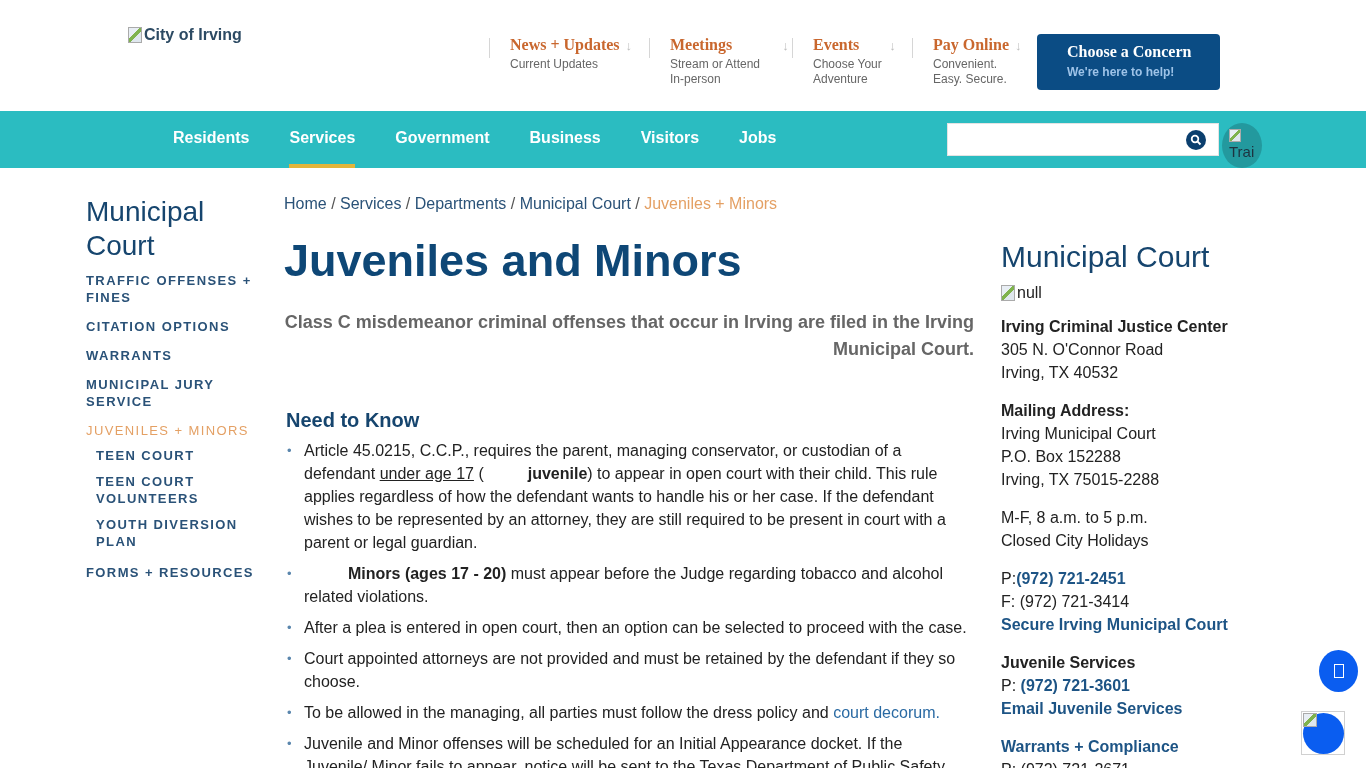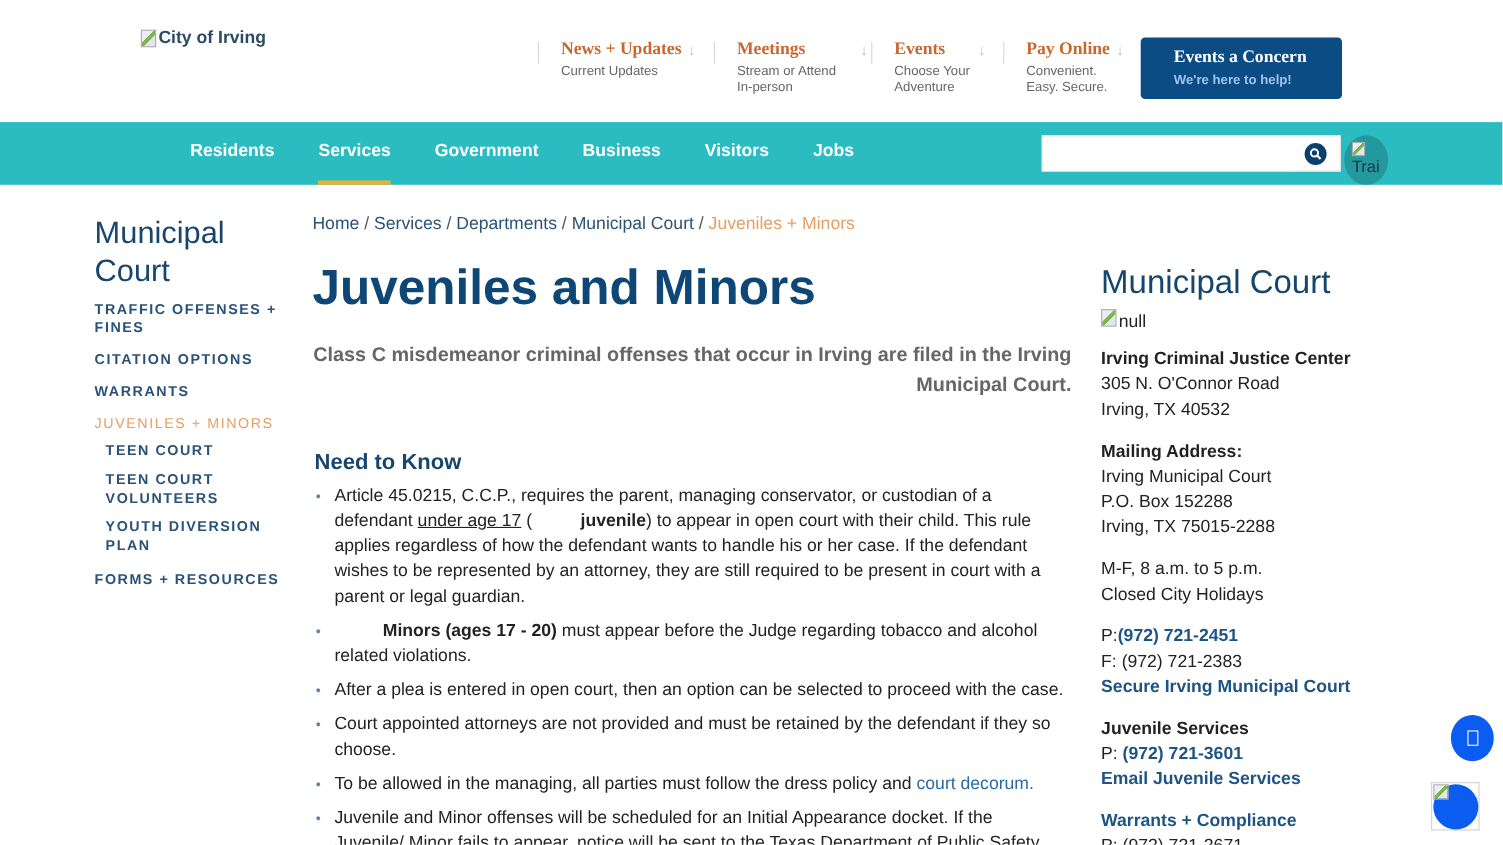--- a/index.html
+++ b/index.html
@@ -58,21 +58,21 @@
   .bullets { list-style: none; margin-top: 6px; width: 684px; }
   .bullets li { position: relative; padding-left: 20px; font-size: 16px; line-height: 23px; color: #222; margin-bottom: 8px; }
   .bullets li::before { content: "•"; position: absolute; left: 3px; top: 0; color: #5a86ad; font-size: 13px; }
   .bullets li .u { text-decoration: underline; }
   .bullets li b { font-weight: bold; padding-left: 44px; }
   .bullets li a { color: #2a6aa3; text-decoration: none; cursor: pointer; }
 
   
   .aside { position: absolute; left: 1001px; top: 239px; width: 260px; font-size: 16px; line-height: 23px; color: #222; }
   .aside-title { font-size: 30px; color: #16456e; line-height: 36px; }
-  .null-img { display: flex; align-items: flex-start; margin-top: 6px; }
+  .null-img { display: flex; align-items: center; margin-top: 6px; }
   .aside .block { margin-top: 11px; }
   .aside .bold { font-weight: bold; }
   .aside a { color: #1d5485; font-weight: bold; text-decoration: none; cursor: pointer; }
   .aside .gap { margin-top: 15px; }
 
   
   .float-1 { position: absolute; left: 1319px; top: 650px; width: 39px; height: 42px; border-radius: 50%; background: #0a5df0; display: flex; align-items: center; justify-content: center; cursor: pointer; }
   .float-1 .sq { width: 10px; height: 14px; border: 1.5px solid #fff; }
   .float-2 { position: absolute; left: 1301px; top: 711px; width: 44px; height: 44px; border: 1px solid #d0d0d0; cursor: pointer; }
   .float-2 .circ { position: absolute; left: 1px; top: 1px; width: 41px; height: 41px; border-radius: 50%; background: #0a5df0; }
@@ -120,21 +120,21 @@
         <div class="ql-title">
             <span>Pay Online</span>
             <span class="ql-arrow">↓</span>
           </div>
         <div class="ql-sub"><span>Convenient.</span><br><span>Easy. Secure.</span></div>
       </div>
     </div>
   </div>
 
   <div class="report-btn">
-    <div class="report-title">Events a Concern</div>
+    <div class="report-title">Choose a Concern</div>
     <div class="report-sub">We're here to help!</div>
   </div>
 </header>
 
 <nav class="nav-bar">
   <div class="nav-items">
     <div class="nav-item">Residents</div>
     <div class="nav-item active">Services</div>
     <div class="nav-item">Government</div>
     <div class="nav-item">Business</div>
@@ -155,20 +155,21 @@
     <span class="txt">Trai</span>
   </div>
 </nav>
 
 <aside class="sidebar">
   <div class="sidebar-title">Municipal Court</div>
   <div class="side-list">
     <div class="side-item">TRAFFIC OFFENSES + FINES</div>
     <div class="side-item">CITATION OPTIONS</div>
     <div class="side-item">WARRANTS</div>
+    <div class="side-item">MUNICIPAL JURY SERVICE</div>
     <div class="side-item active">JUVENILES + MINORS</div>
     <div class="side-item sub">TEEN COURT</div>
     <div class="side-item sub">TEEN COURT VOLUNTEERS</div>
     <div class="side-item sub">YOUTH DIVERSION PLAN</div>
     <div class="side-item last">FORMS + RESOURCES</div>
   </div>
 </aside>
 
 <main class="main">
   <div class="breadcrumb">
@@ -203,21 +204,21 @@
     <div>Irving Municipal Court</div>
     <div>P.O. Box 152288</div>
     <div>Irving, TX 75015-2288</div>
   </div>
   <div class="gap">
     <div>M-F, 8 a.m. to 5 p.m.</div>
     <div>Closed City Holidays</div>
   </div>
   <div class="gap">
     <div><span>P:</span><a>(972) 721-2451</a></div>
-    <div>F: (972) 721-2383</div>
+    <div>F: (972) 721-3414</div>
     <div><a>Secure Irving Municipal Court</a></div>
   </div>
   <div class="gap">
     <div class="bold">Juvenile Services</div>
     <div><span>P: </span><a>(972) 721-3601</a></div>
     <div><a>Email Juvenile Services</a></div>
   </div>
   <div class="gap">
     <div><a>Warrants + Compliance</a></div>
     <div>P: (972) 721-2671</div>

